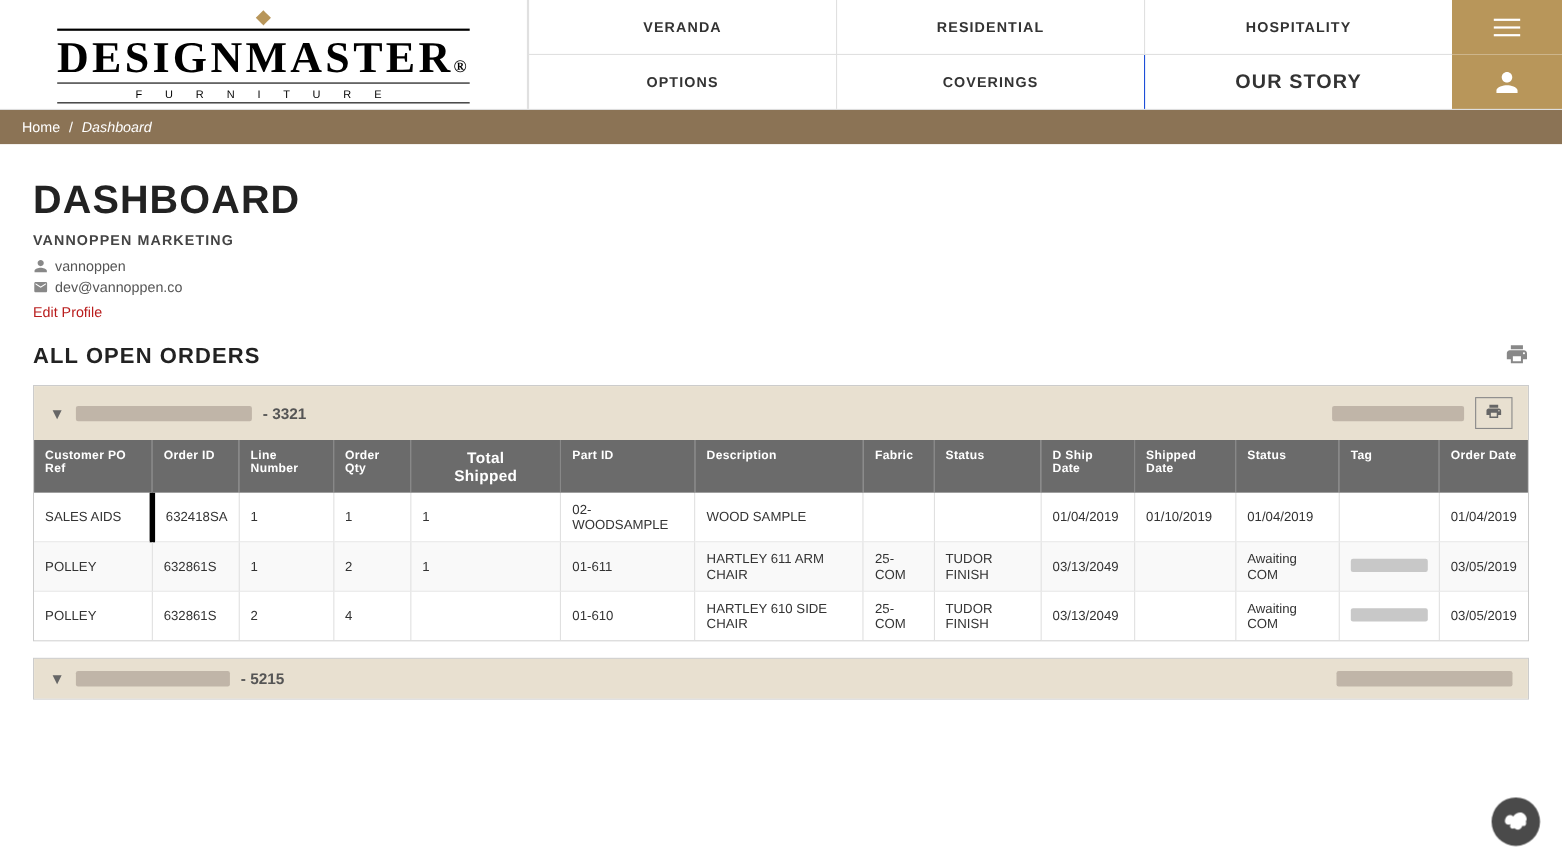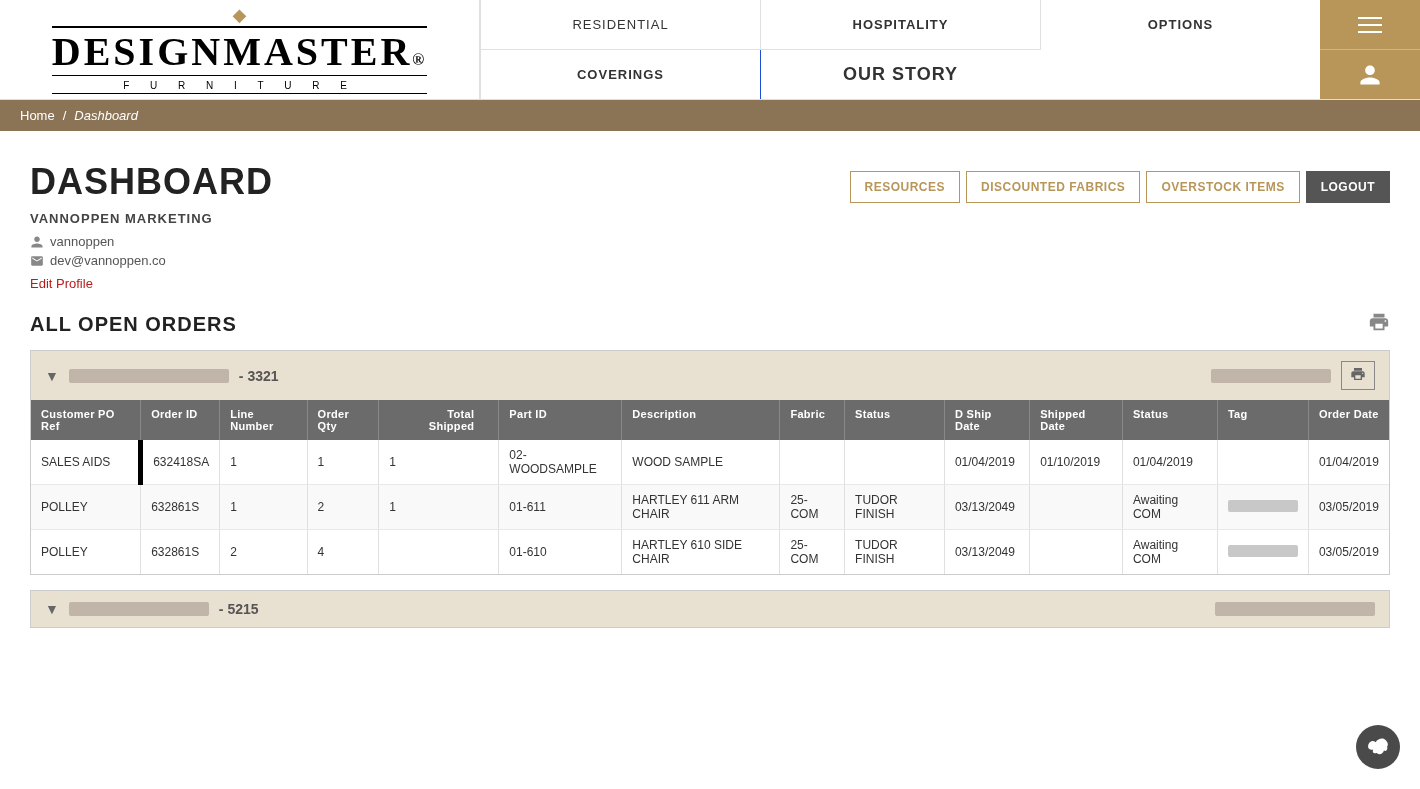--- a/index.html
+++ b/index.html
@@ -17,21 +17,22 @@
         <div style="border-top:2.5px solid #000; padding-top:2px;">
           <div style="font-size:40px; font-weight:900; letter-spacing:3px; color:#000; font-family:'Times New Roman',serif; line-height:1.1;">DESIGNMASTER<span style="font-size:16px;">®</span></div>
           <div style="border-top:1px solid #000; border-bottom:1px solid #000; padding:1px 0; margin:1px 0;">
             <span style="font-size:10px; letter-spacing:9px; color:#000; font-family:Arial,sans-serif;">F  U  R  N  I  T  U  R  E</span>
           </div>
         </div>
       </div>
     </div>
 
     <div style="flex:1; display:grid; grid-template-columns:1fr 1fr 1fr; grid-template-rows:1fr 1fr;">
-      <div style="display:flex;align-items:center;justify-content:center;cursor:pointer;font-size:13px;font-weight:400;letter-spacing:1px;color:#333;border-left:1px solid #e0e0e0;border-bottom:1px solid #e0e0e0;text-transform:uppercase;">RESIDENTIAL</div>
+      <div style="display:flex;align-items:center;justify-content:center;cursor:pointer;font-size:13px;font-weight:600;letter-spacing:1px;color:#333;border-left:1px solid #e0e0e0;border-bottom:1px solid #e0e0e0;text-transform:uppercase;">VERANDA</div>
+      <div style="display:flex;align-items:center;justify-content:center;cursor:pointer;font-size:13px;font-weight:700;letter-spacing:1px;color:#333;border-left:1px solid #e0e0e0;border-bottom:1px solid #e0e0e0;text-transform:uppercase;">RESIDENTIAL</div>
       <div style="display:flex;align-items:center;justify-content:center;cursor:pointer;font-size:13px;font-weight:600;letter-spacing:1px;color:#333;border-left:1px solid #e0e0e0;border-bottom:1px solid #e0e0e0;text-transform:uppercase;">HOSPITALITY</div>
       <div style="display:flex;align-items:center;justify-content:center;cursor:pointer;font-size:13px;font-weight:600;letter-spacing:1px;color:#333;border-left:1px solid #e0e0e0;text-transform:uppercase;">OPTIONS</div>
       <div style="display:flex;align-items:center;justify-content:center;cursor:pointer;font-size:13px;font-weight:600;letter-spacing:1px;color:#333;border-left:1px solid #e0e0e0;text-transform:uppercase;">COVERINGS</div>
       <div style="display:flex;align-items:center;justify-content:center;cursor:pointer;font-size:18px;font-weight:600;letter-spacing:1px;color:#333;border-left:1px solid #1d4ed8;text-transform:uppercase;">OUR STORY</div>
     </div>
 
     <div style="display:flex;flex-direction:column;background:#b8965a;width:100px;">
       <div style="flex:1;display:flex;align-items:center;justify-content:center;cursor:pointer;border-bottom:1px solid rgba(255,255,255,0.3);">
         <div style="display:flex;flex-direction:column;gap:5px;">
           <div style="width:24px;height:2px;background:#fff;"></div>
@@ -70,26 +71,20 @@
       </div>
       <div style="display:flex;align-items:center;gap:6px;color:#555;margin-bottom:8px;">
         <svg width="14" height="14" viewBox="0 0 24 24" fill="#888">
             <path d="M20 4H4c-1.1 0-2 .9-2 2v12c0 1.1.9 2 2 2h16c1.1 0 2-.9 2-2V6c0-1.1-.9-2-2-2zm0 4l-8 5-8-5V6l8 5 8-5v2z"></path>
           </svg>
         <span style="font-size:13px;">dev@vannoppen.co</span>
       </div>
       <a style="color:#b91c1c;text-decoration:none;font-size:13px;cursor:pointer;">Edit Profile</a>
     </div>
 
-    <div style="display:flex;gap:6px;align-items:center;margin-top:10px;">
-      <button style="padding:8px 14px;font-size:12px;font-weight:600;letter-spacing:0.5px;cursor:pointer;border:1.5px solid #b8965a;color:#b8965a;background:#fff;text-transform:uppercase;">RESOURCES</button>
-      <button style="padding:8px 14px;font-size:12px;font-weight:600;letter-spacing:0.5px;cursor:pointer;border:1.5px solid #b8965a;color:#b8965a;background:#fff;text-transform:uppercase;">DISCOUNTED FABRICS</button>
-      <button style="padding:8px 14px;font-size:12px;font-weight:600;letter-spacing:0.5px;cursor:pointer;border:1.5px solid #b8965a;color:#b8965a;background:#fff;text-transform:uppercase;">OVERSTOCK ITEMS</button>
-      <button style="padding:8px 14px;font-size:12px;font-weight:600;letter-spacing:0.5px;cursor:pointer;border:1.5px solid #555;color:#fff;background:#555;text-transform:uppercase;">LOGOUT</button>
-    </div>
   </div>
 
   <div>
     <div style="display:flex;align-items:center;justify-content:space-between;margin-bottom:12px;">
       <h2 style="font-size:20px;font-weight:700;letter-spacing:1px;text-transform:uppercase;color:#222;">ALL OPEN ORDERS</h2>
       <span style="cursor:pointer;color:#888;font-size:18px;">
         <svg width="22" height="22" viewBox="0 0 24 24" fill="#888">
             <path d="M19 8H5c-1.66 0-3 1.34-3 3v6h4v4h12v-4h4v-6c0-1.66-1.34-3-3-3zm-3 11H8v-5h8v5zm3-7c-.55 0-1-.45-1-1s.45-1 1-1 1 .45 1 1-.45 1-1 1zm-1-9H6v4h12V3z"></path>
           </svg>
       </span>
@@ -112,21 +107,21 @@
         </div>
       </div>
 
       <table style="width:100%;border-collapse:collapse;">
         <thead>
           <tr>
             <th style="background:#6b6b6b;color:#fff;padding:8px 10px;text-align:left;font-size:11px;font-weight:600;letter-spacing:0.3px;border-right:1px solid #888;vertical-align:top;">Customer PO Ref</th>
             <th style="background:#6b6b6b;color:#fff;padding:8px 10px;text-align:left;font-size:11px;font-weight:600;letter-spacing:0.3px;border-right:1px solid #888;vertical-align:top;">Order ID</th>
             <th style="background:#6b6b6b;color:#fff;padding:8px 10px;text-align:left;font-size:11px;font-weight:600;letter-spacing:0.3px;border-right:1px solid #888;vertical-align:top;">Line Number</th>
             <th style="background:#6b6b6b;color:#fff;padding:8px 10px;text-align:left;font-size:11px;font-weight:600;letter-spacing:0.3px;border-right:1px solid #888;vertical-align:top;">Order Qty</th>
-            <th style="background:#6b6b6b;color:#fff;padding:8px 24px;text-align:right;font-size:11px;font-weight:600;letter-spacing:0.3px;border-right:1px solid #888;vertical-align:top;">Total Shipped</th>
+            <th style="background:#6b6b6b;color:#fff;padding:8px 24px;text-align:center;font-size:14px;font-weight:600;letter-spacing:0.3px;border-right:1px solid #888;vertical-align:top;">Total Shipped</th>
             <th style="background:#6b6b6b;color:#fff;padding:8px 10px;text-align:left;font-size:11px;font-weight:600;letter-spacing:0.3px;border-right:1px solid #888;vertical-align:top;">Part ID</th>
             <th style="background:#6b6b6b;color:#fff;padding:8px 10px;text-align:left;font-size:11px;font-weight:600;letter-spacing:0.3px;border-right:1px solid #888;vertical-align:top;">Description</th>
             <th style="background:#6b6b6b;color:#fff;padding:8px 10px;text-align:left;font-size:11px;font-weight:600;letter-spacing:0.3px;border-right:1px solid #888;vertical-align:top;">Fabric</th>
             <th style="background:#6b6b6b;color:#fff;padding:8px 10px;text-align:left;font-size:11px;font-weight:600;letter-spacing:0.3px;border-right:1px solid #888;vertical-align:top;">Status</th>
             <th style="background:#6b6b6b;color:#fff;padding:8px 10px;text-align:left;font-size:11px;font-weight:600;letter-spacing:0.3px;border-right:1px solid #888;vertical-align:top;">D Ship Date</th>
             <th style="background:#6b6b6b;color:#fff;padding:8px 10px;text-align:left;font-size:11px;font-weight:600;letter-spacing:0.3px;border-right:1px solid #888;vertical-align:top;">Shipped Date</th>
             <th style="background:#6b6b6b;color:#fff;padding:8px 10px;text-align:left;font-size:11px;font-weight:600;letter-spacing:0.3px;border-right:1px solid #888;vertical-align:top;">Status</th>
             <th style="background:#6b6b6b;color:#fff;padding:8px 10px;text-align:left;font-size:11px;font-weight:600;letter-spacing:0.3px;border-right:1px solid #888;vertical-align:top;">Tag</th>
             <th style="background:#6b6b6b;color:#fff;padding:8px 10px;text-align:left;font-size:11px;font-weight:600;letter-spacing:0.3px;vertical-align:top;">Order Date</th>
           </tr>

